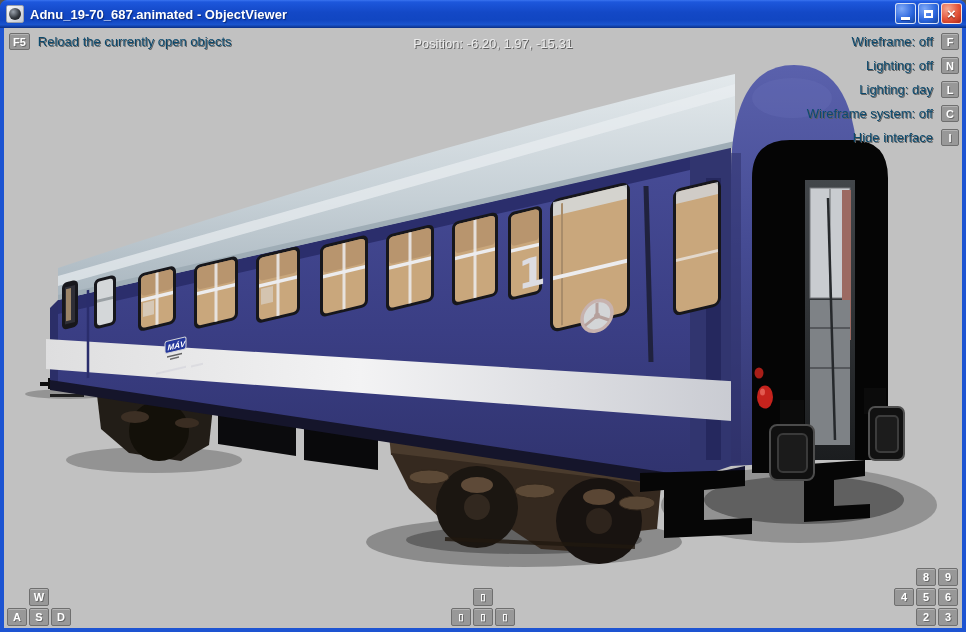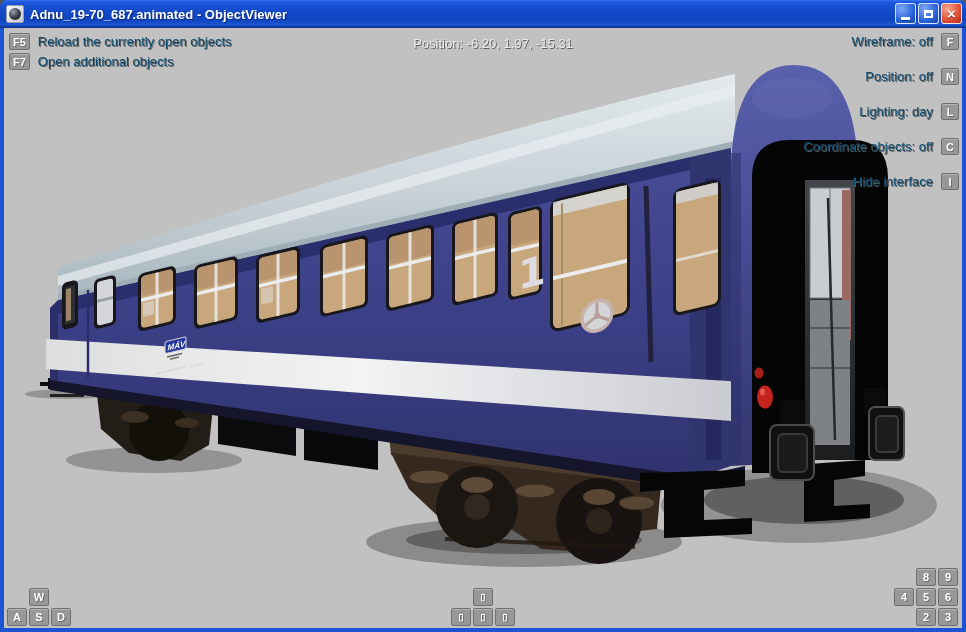--- a/index.html
+++ b/index.html
@@ -27,21 +27,21 @@
   
   .viewport{position:absolute;left:4px;top:28px;width:958px;height:600px;background:#c1c1c1;overflow:hidden;}
   .viewport svg{position:absolute;left:0;top:0;}
   
   .hud-label{color:#0c4a6e;font-size:13px;text-shadow:1px 1px 0 rgba(92,92,92,.95);white-space:nowrap;}
   .key{min-width:18px;height:17px;box-sizing:border-box;padding:0 3px;background:#989898;
     border:1px solid #6f6f6f;border-radius:2px;color:#fff;font-size:11px;font-weight:bold;
     display:flex;align-items:center;justify-content:center;text-shadow:1px 1px 0 #6a6a6a;
     box-shadow:inset 0 1px 0 rgba(255,255,255,.28);}
   .hud-left{position:absolute;left:5px;top:5px;display:flex;flex-direction:column;gap:3px;}
-  .hud-right{position:absolute;right:3px;top:5px;display:flex;flex-direction:column;gap:18px;align-items:flex-end;}
+  .hud-right{position:absolute;right:3px;top:5px;display:flex;flex-direction:column;gap:7px;align-items:flex-end;}
   .hud-row{display:flex;align-items:center;gap:8px;height:17px;}
   .hud-pos{position:absolute;left:0;right:18px;top:8px;text-align:center;color:#ececec;font-size:13px;
     text-shadow:1px 1px 0 rgba(92,92,92,.95);padding-left:38px;}
   .pad{position:absolute;display:grid;grid-template-columns:repeat(3,20px);grid-auto-rows:18px;gap:2px;}
   .pad .key{width:20px;height:18px;min-width:0;padding:0;}
   .pad .boxg{font-size:9px;}
   #wasd{left:3px;bottom:2px;}
   #arrows{left:50%;bottom:2px;transform:translateX(-50%);}
   #numpad{right:4px;bottom:2px;}
   .c1{grid-column:1}.c2{grid-column:2}.c3{grid-column:3}
@@ -309,43 +309,39 @@
           <rect x="872" y="388" width="22" height="36" rx="4" fill="#1c1c1c" stroke="#3c3c3c" stroke-width="2"></rect>
         </g>
       </g>
     </svg>
 
     <div class="hud-left">
       <div class="hud-row">
         <span class="key">F5</span>
         <span class="hud-label">Reload the currently open objects</span>
       </div>
-      <div class="hud-row">
-        <span class="key">F7</span>
-        <span class="hud-label">Open additional objects</span>
-      </div>
     </div>
 
     <div class="hud-pos">Position: -6.20, 1.97, -15.31</div>
 
     <div class="hud-right">
       <div class="hud-row">
         <span class="hud-label">Wireframe: off</span>
         <span class="key">F</span>
       </div>
       <div class="hud-row">
-        <span class="hud-label">Position: off</span>
+        <span class="hud-label">Lighting: off</span>
         <span class="key">N</span>
       </div>
       <div class="hud-row">
         <span class="hud-label">Lighting: day</span>
         <span class="key">L</span>
       </div>
       <div class="hud-row">
-        <span class="hud-label">Coordinate objects: off</span>
+        <span class="hud-label">Wireframe system: off</span>
         <span class="key">C</span>
       </div>
       <div class="hud-row">
         <span class="hud-label">Hide interface</span>
         <span class="key">I</span>
       </div>
     </div>
 
     <div class="pad" id="wasd">
       <span class="key c2">W</span>

